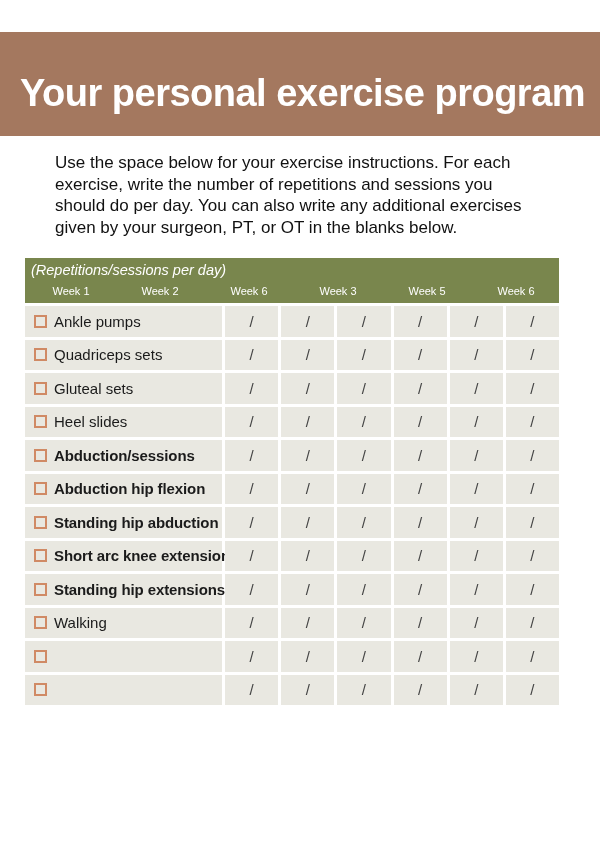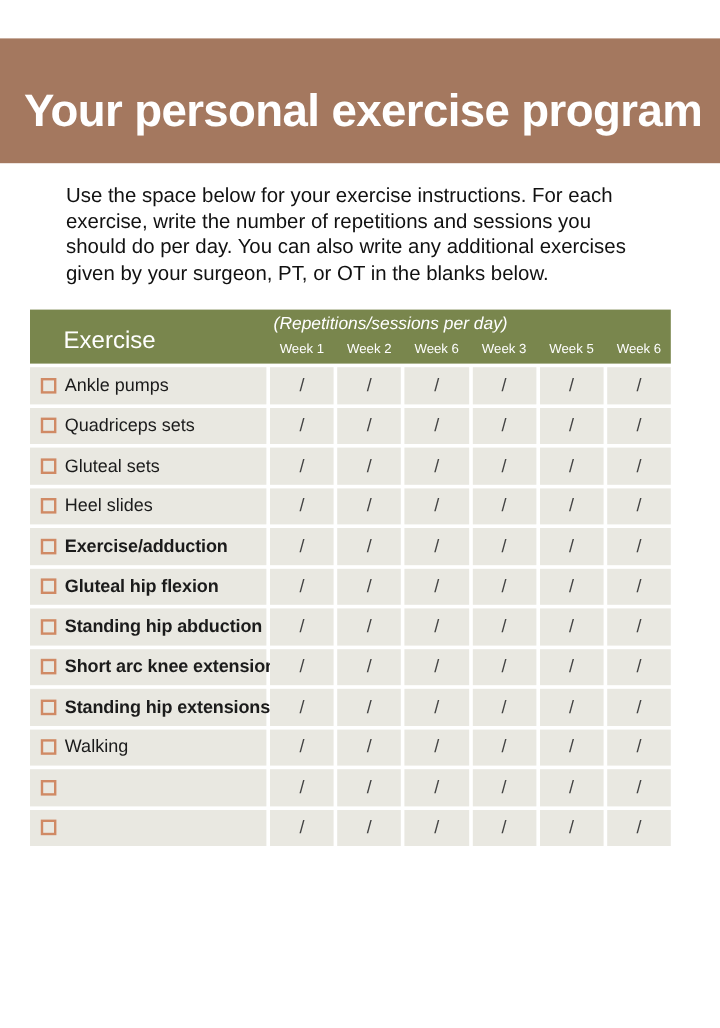--- a/index.html
+++ b/index.html
@@ -128,21 +128,20 @@
 
   <div class="intro">
     <div>Use the space below for your exercise instructions. For each</div>
     <div>exercise, write the number of repetitions and sessions you</div>
     <div>should do per day. You can also write any additional exercises</div>
     <div>given by your surgeon, PT, or OT in the blanks below.</div>
   </div>
 
   <div class="exercise-table">
     <div class="thead">
-      <div class="th-exercise">Exercise</div>
       <div class="th-weeks">
         <div class="caption">(Repetitions/sessions per day)</div>
         <div class="week-row">
             <span class="week-label">Week 1</span>
             <span class="week-label">Week 2</span>
             <span class="week-label">Week 6</span>
             <span class="week-label">Week 3</span>
             <span class="week-label">Week 5</span>
             <span class="week-label">Week 6</span>
           </div>
@@ -241,45 +240,45 @@
           <div class="cell week-cell">
             <span>/</span>
           </div>
           <div class="cell week-cell">
             <span>/</span>
           </div>
         </div>
         <div class="row">
           <div class="cell cell-ex">
             <span class="checkbox"></span>
-            <span class="ex-label em">Exercise/adduction</span>
-          </div>
-          <div class="cell week-cell">
-            <span>/</span>
-          </div>
-          <div class="cell week-cell">
-            <span>/</span>
-          </div>
-          <div class="cell week-cell">
-            <span>/</span>
-          </div>
-          <div class="cell week-cell">
-            <span>/</span>
-          </div>
-          <div class="cell week-cell">
-            <span>/</span>
-          </div>
-          <div class="cell week-cell">
-            <span>/</span>
-          </div>
-        </div>
-        <div class="row">
-          <div class="cell cell-ex">
-            <span class="checkbox"></span>
-            <span class="ex-label em">Gluteal hip flexion</span>
+            <span class="ex-label em">Abduction/sessions</span>
+          </div>
+          <div class="cell week-cell">
+            <span>/</span>
+          </div>
+          <div class="cell week-cell">
+            <span>/</span>
+          </div>
+          <div class="cell week-cell">
+            <span>/</span>
+          </div>
+          <div class="cell week-cell">
+            <span>/</span>
+          </div>
+          <div class="cell week-cell">
+            <span>/</span>
+          </div>
+          <div class="cell week-cell">
+            <span>/</span>
+          </div>
+        </div>
+        <div class="row">
+          <div class="cell cell-ex">
+            <span class="checkbox"></span>
+            <span class="ex-label em">Abduction hip flexion</span>
           </div>
           <div class="cell week-cell">
             <span>/</span>
           </div>
           <div class="cell week-cell">
             <span>/</span>
           </div>
           <div class="cell week-cell">
             <span>/</span>
           </div>

